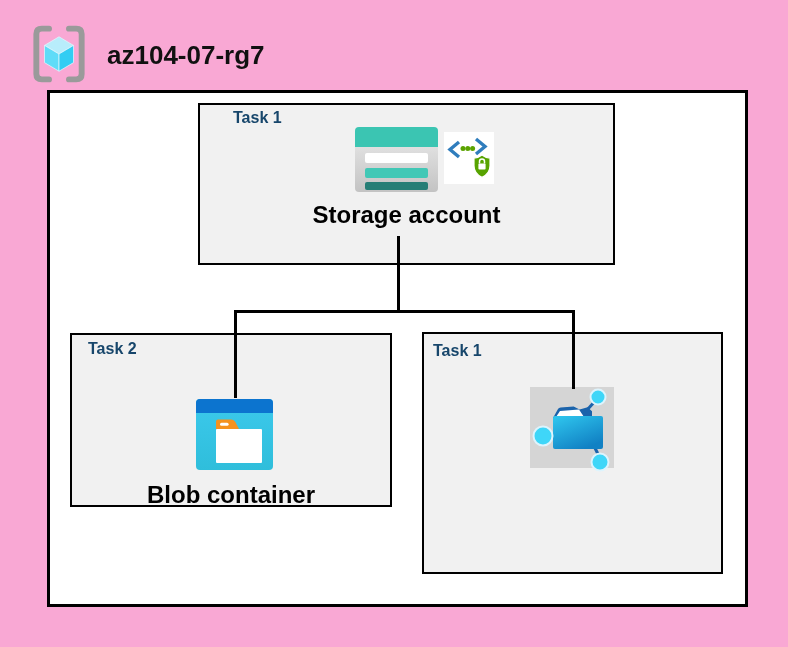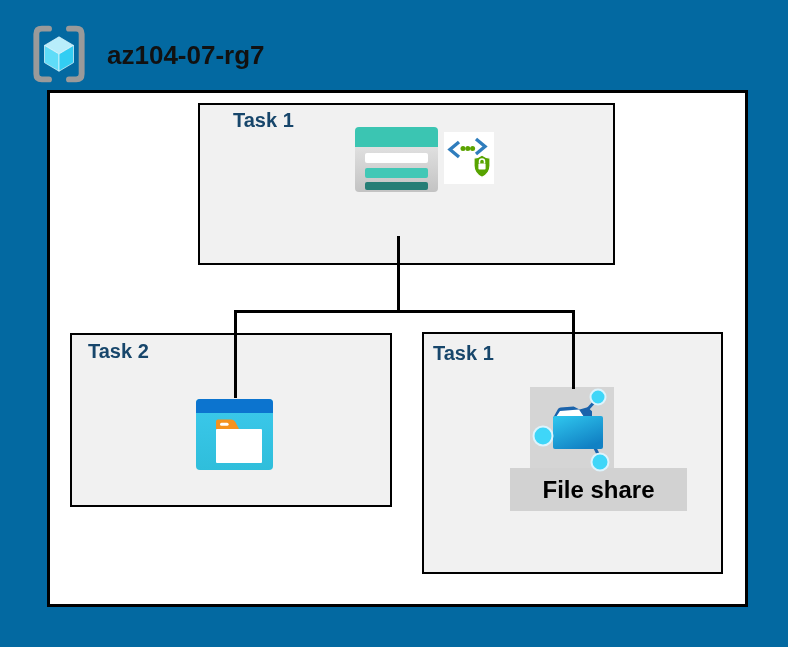--- a/index.html
+++ b/index.html
@@ -1,37 +1,37 @@
 <!DOCTYPE html>
 <html><head>
 <meta charset="utf-8">
 <style>
   html,body{margin:0;padding:0;background:#ffffff;}
   .canvas{
-    position:relative;width:788px;height:647px;background:#0369a1;
+    position:relative;width:788px;height:647px;background:#f9a8d4;
     font-family:"Liberation Sans","DejaVu Sans",sans-serif;overflow:hidden;
   }
   .abs{position:absolute;}
   .rg-header{position:absolute;left:30px;top:24px;display:flex;align-items:center;}
   .rg-title{
     position:absolute;left:107px;top:40px;font-size:26px;font-weight:bold;color:#111;
     letter-spacing:0px;white-space:nowrap;
   }
   .outer-box{
     position:absolute;left:47px;top:90px;width:701px;height:517px;
     border:3px solid #000;background:#fff;box-sizing:border-box;z-index:0;
   }
   .task-box{
     position:absolute;background:#f1f1f1;border:2px solid #000;box-sizing:border-box;z-index:1;
   }
   .task1{left:198px;top:103px;width:417px;height:162px;}
   .task2{left:70px;top:333px;width:322px;height:174px;}
   .task3{left:422px;top:332px;width:301px;height:242px;}
   .task-label{
-    position:absolute;font-size:20px;font-weight:bold;color:#17466B;white-space:nowrap;
+    position:absolute;font-size:16px;font-weight:bold;color:#17466B;white-space:nowrap;
   }
   .task1 .task-label{left:33px;top:4px;}
   .task2 .task-label{left:16px;top:5px;}
   .task3 .task-label{left:9px;top:8px;}
   .resource-label{
     position:absolute;left:0;right:0;text-align:center;font-size:24px;font-weight:bold;color:#000;
     white-space:nowrap;z-index:4;
   }
   .task1 .resource-label{top:96px;}
   .task2 .resource-label{top:146px;}
@@ -94,37 +94,39 @@
       <polyline points="15,10 6,17.5 15,25" fill="none" stroke="#2f7dbd" stroke-width="3.4"></polyline>
       <polyline points="32,7 41,14.5 32,22" fill="none" stroke="#2f7dbd" stroke-width="3.4"></polyline>
       <circle cx="19" cy="16.5" r="2.5" fill="#5ba300"></circle>
       <circle cx="23.8" cy="16.5" r="2.5" fill="#5ba300"></circle>
       <circle cx="28.6" cy="16.5" r="2.5" fill="#5ba300"></circle>
       <path d="M38,23 c2.4,1.9 5.2,2.9 8,3.1 v7.6 c0,5.6 -3.6,9.5 -8,11.7
                c-4.4,-2.2 -8,-6.1 -8,-11.7 v-7.6 c2.8,-0.2 5.6,-1.2 8,-3.1 Z" fill="#57a300" stroke="#ffffff" stroke-width="1.2"></path>
       <path d="M35.5,31.5 v-2 a2.5,2.5 0 0 1 5,0 v2" fill="none" stroke="#ffffff" stroke-width="1.5"></path>
       <rect x="34.4" y="31.5" width="7.2" height="6" rx="1" fill="#ffffff"></rect>
     </svg>
+    <div class="resource-label">Storage account</div>
   </div>
 
   <div class="task-box task2">
     <div class="task-label">Task 2</div>
     <svg class="icon-svg blob-icon" width="77" height="71" viewBox="0 0 77 71">
       <defs>
         <linearGradient id="bc" x1="0" y1="0" x2="0" y2="1">
           <stop offset="0" stop-color="#3cc9ec"></stop>
             <stop offset="1" stop-color="#2fbedb"></stop>
         </linearGradient>
       </defs>
       <rect x="0" y="0" width="77" height="71" rx="4" fill="url(#bc)"></rect>
       <path d="M4,0 h69 a4,4 0 0 1 4,4 v10 h-77 v-10 a4,4 0 0 1 4,-4 Z" fill="#0c74cf"></path>
       <path d="M22,20.5 h13.5 q2.5,0.3 3.7,2.3 L43,30 H20 v-7.5 q0,-2 2,-2 Z" fill="#f5921e"></path>
       <rect x="24" y="23.8" width="8.6" height="3" rx="1.5" fill="#ffffff"></rect>
       <rect x="20" y="30" width="46" height="34" rx="1" fill="#ffffff"></rect>
     </svg>
+    <div class="resource-label">Blob container</div>
   </div>
 
   <div class="task-box task3">
     <div class="task-label">Task 1</div>
     <div class="fileshare-bg"></div>
     <svg class="icon-svg fileshare-icon" width="84" height="88" viewBox="0 0 84 88">
       <defs>
         <linearGradient id="fs" x1="0" y1="0" x2="0.6" y2="1">
           <stop offset="0" stop-color="#30c8ef"></stop>
             <stop offset="1" stop-color="#1181c4"></stop>
@@ -133,23 +135,20 @@
       <line x1="57" y1="25" x2="67" y2="14" stroke="#1b63ab" stroke-width="3"></line>
       <line x1="26" y1="49" x2="14" y2="51" stroke="#1b63ab" stroke-width="3"></line>
       <line x1="64" y1="61" x2="70" y2="73" stroke="#1b63ab" stroke-width="3"></line>
       <path d="M23,33 l5,-9 q0.8,-1.5 2.6,-1.6 l13,-0.8 l6,3 l8,-2.4 l4.4,4 v7 Z" fill="#1b63ab"></path>
       <path d="M26,32 l4,-6 l19,-1.5 l5,7.5 Z" fill="#ffffff"></path>
       <rect x="23" y="31" width="50" height="33" rx="2" fill="url(#fs)"></rect>
       <circle cx="68" cy="12" r="7.5" fill="#3fd6f8" stroke="#ddf4fd" stroke-width="2"></circle>
       <circle cx="13" cy="51" r="9.5" fill="#3fd6f8" stroke="#ddf4fd" stroke-width="2"></circle>
       <circle cx="70" cy="77" r="8.5" fill="#3fd6f8" stroke="#ddf4fd" stroke-width="2"></circle>
     </svg>
-    <div class="fileshare-band">
-      <div class="file-label">File share</div>
-    </div>
   </div>
 
   <div class="connector conn-v1"></div>
   <div class="connector conn-h"></div>
   <div class="connector conn-v2"></div>
   <div class="connector conn-v3"></div>
 
 </div>
 
 </body></html>

